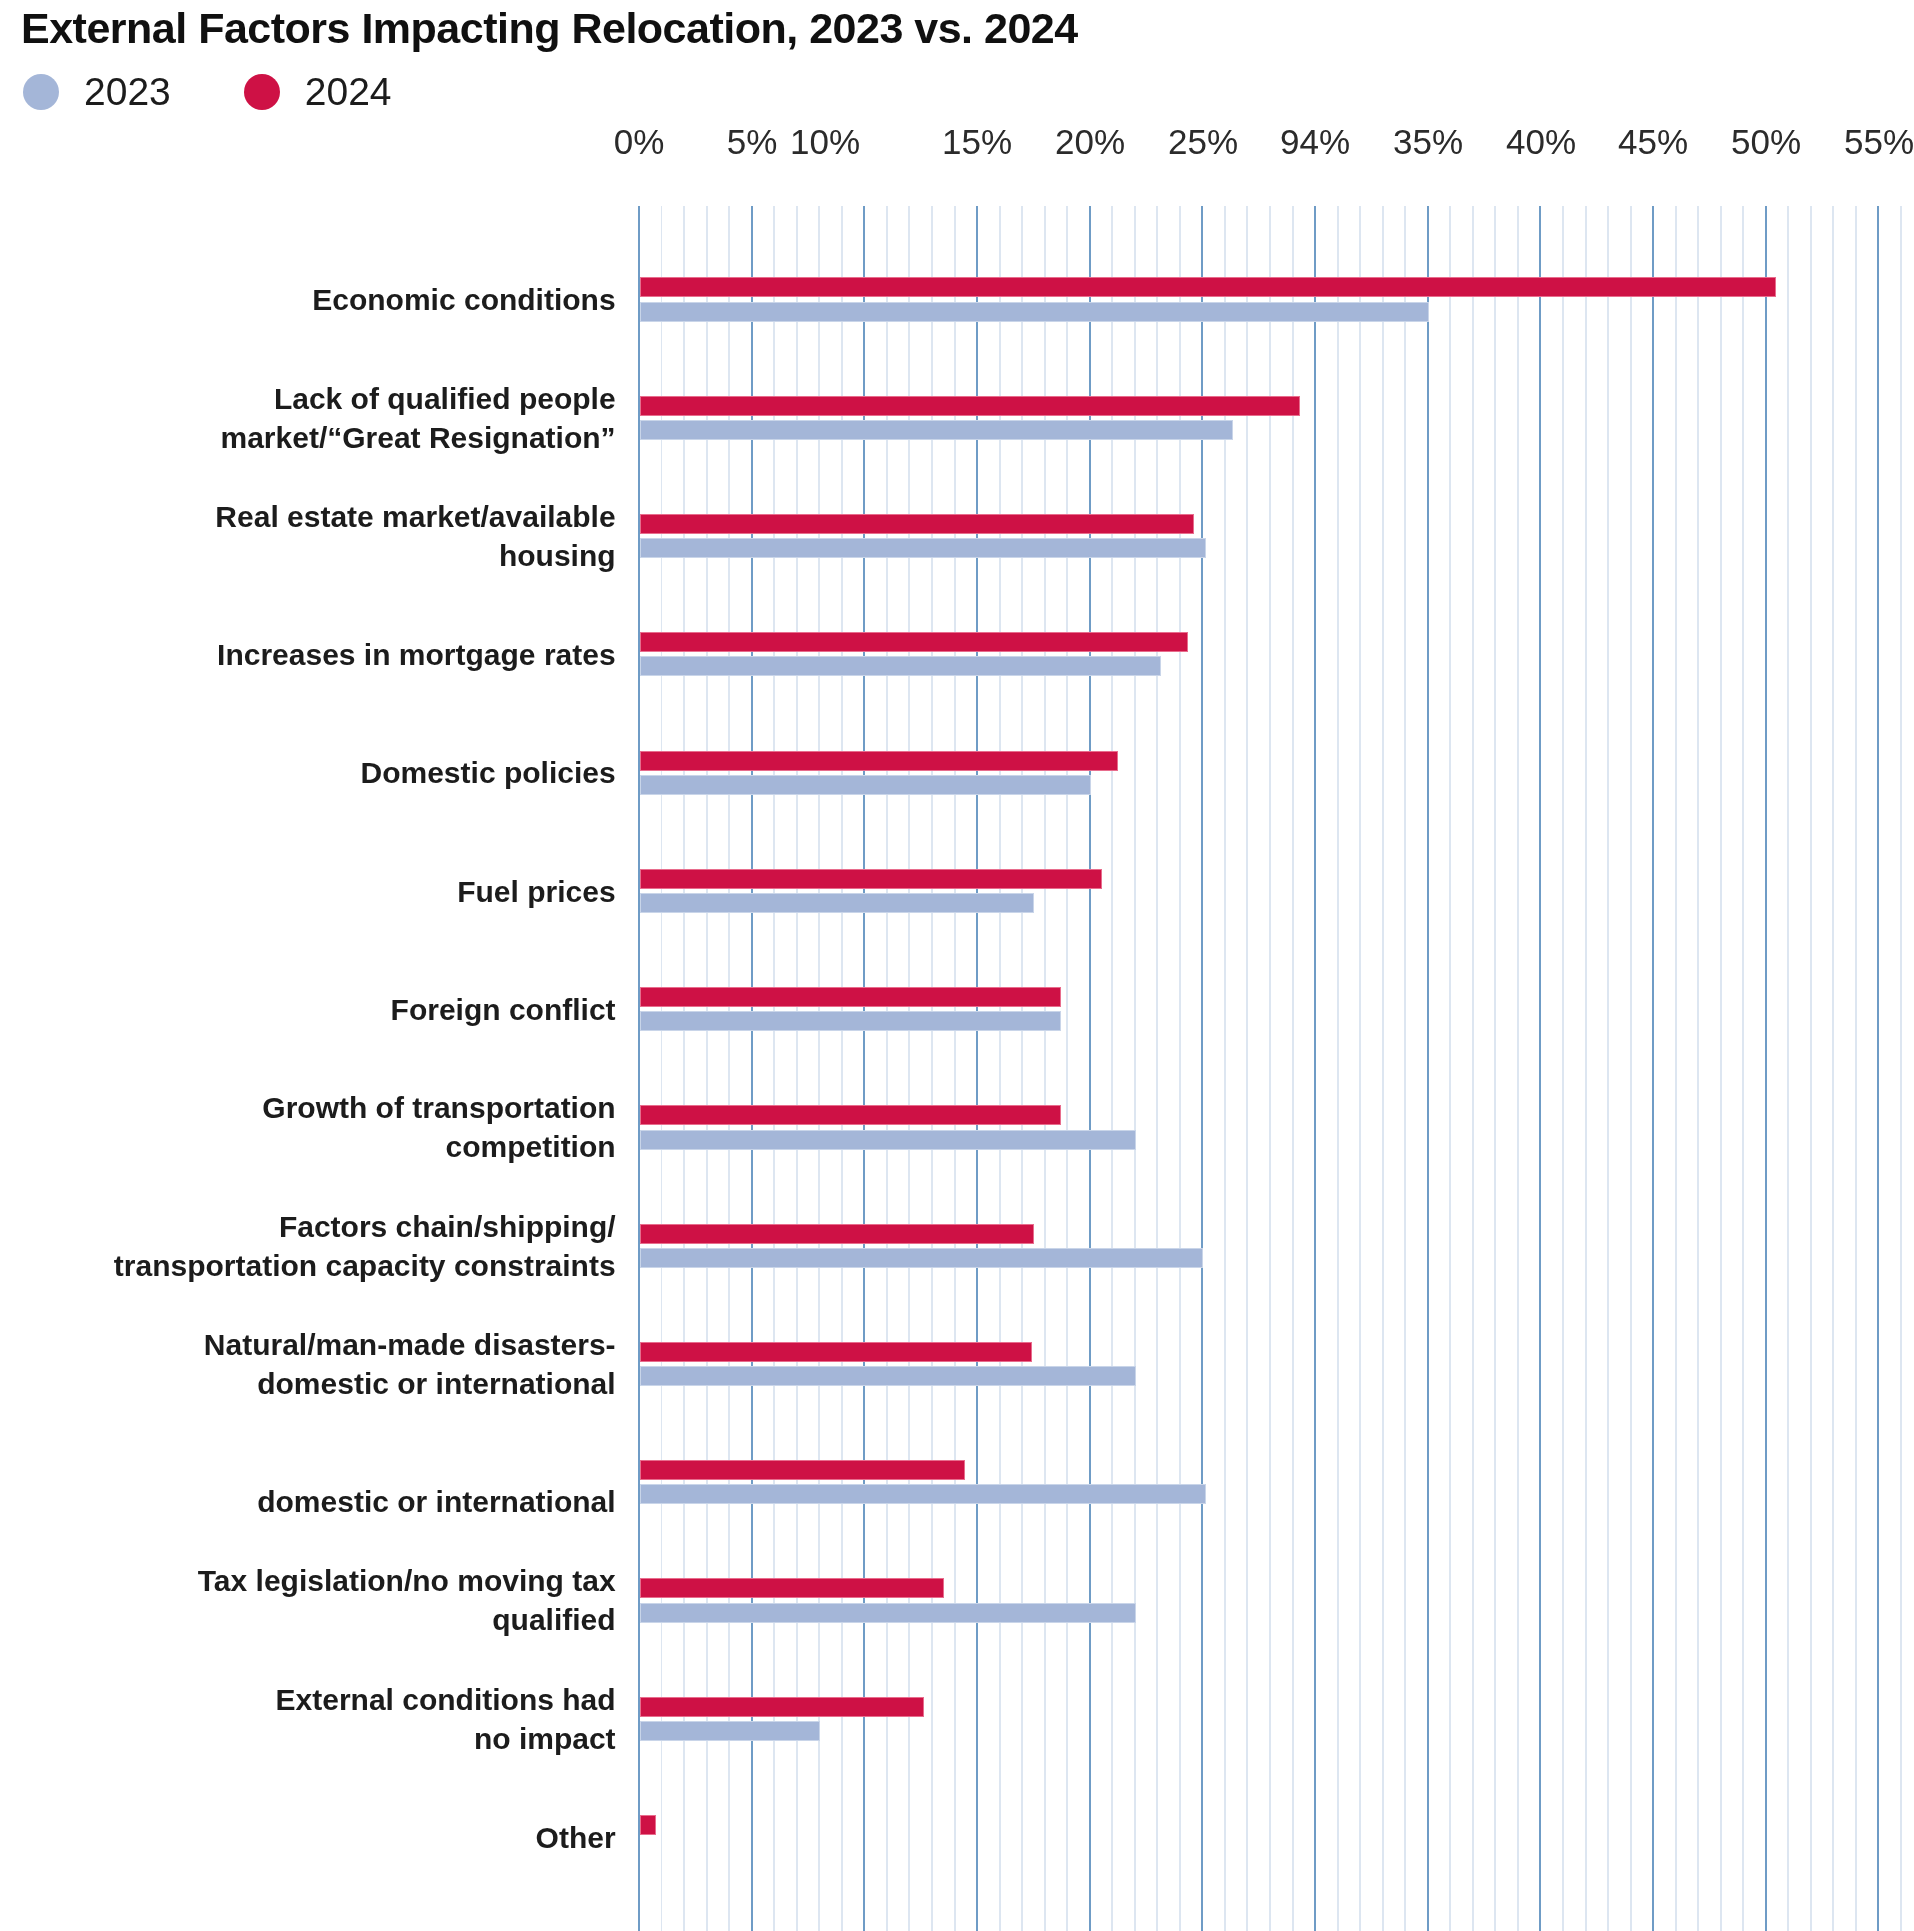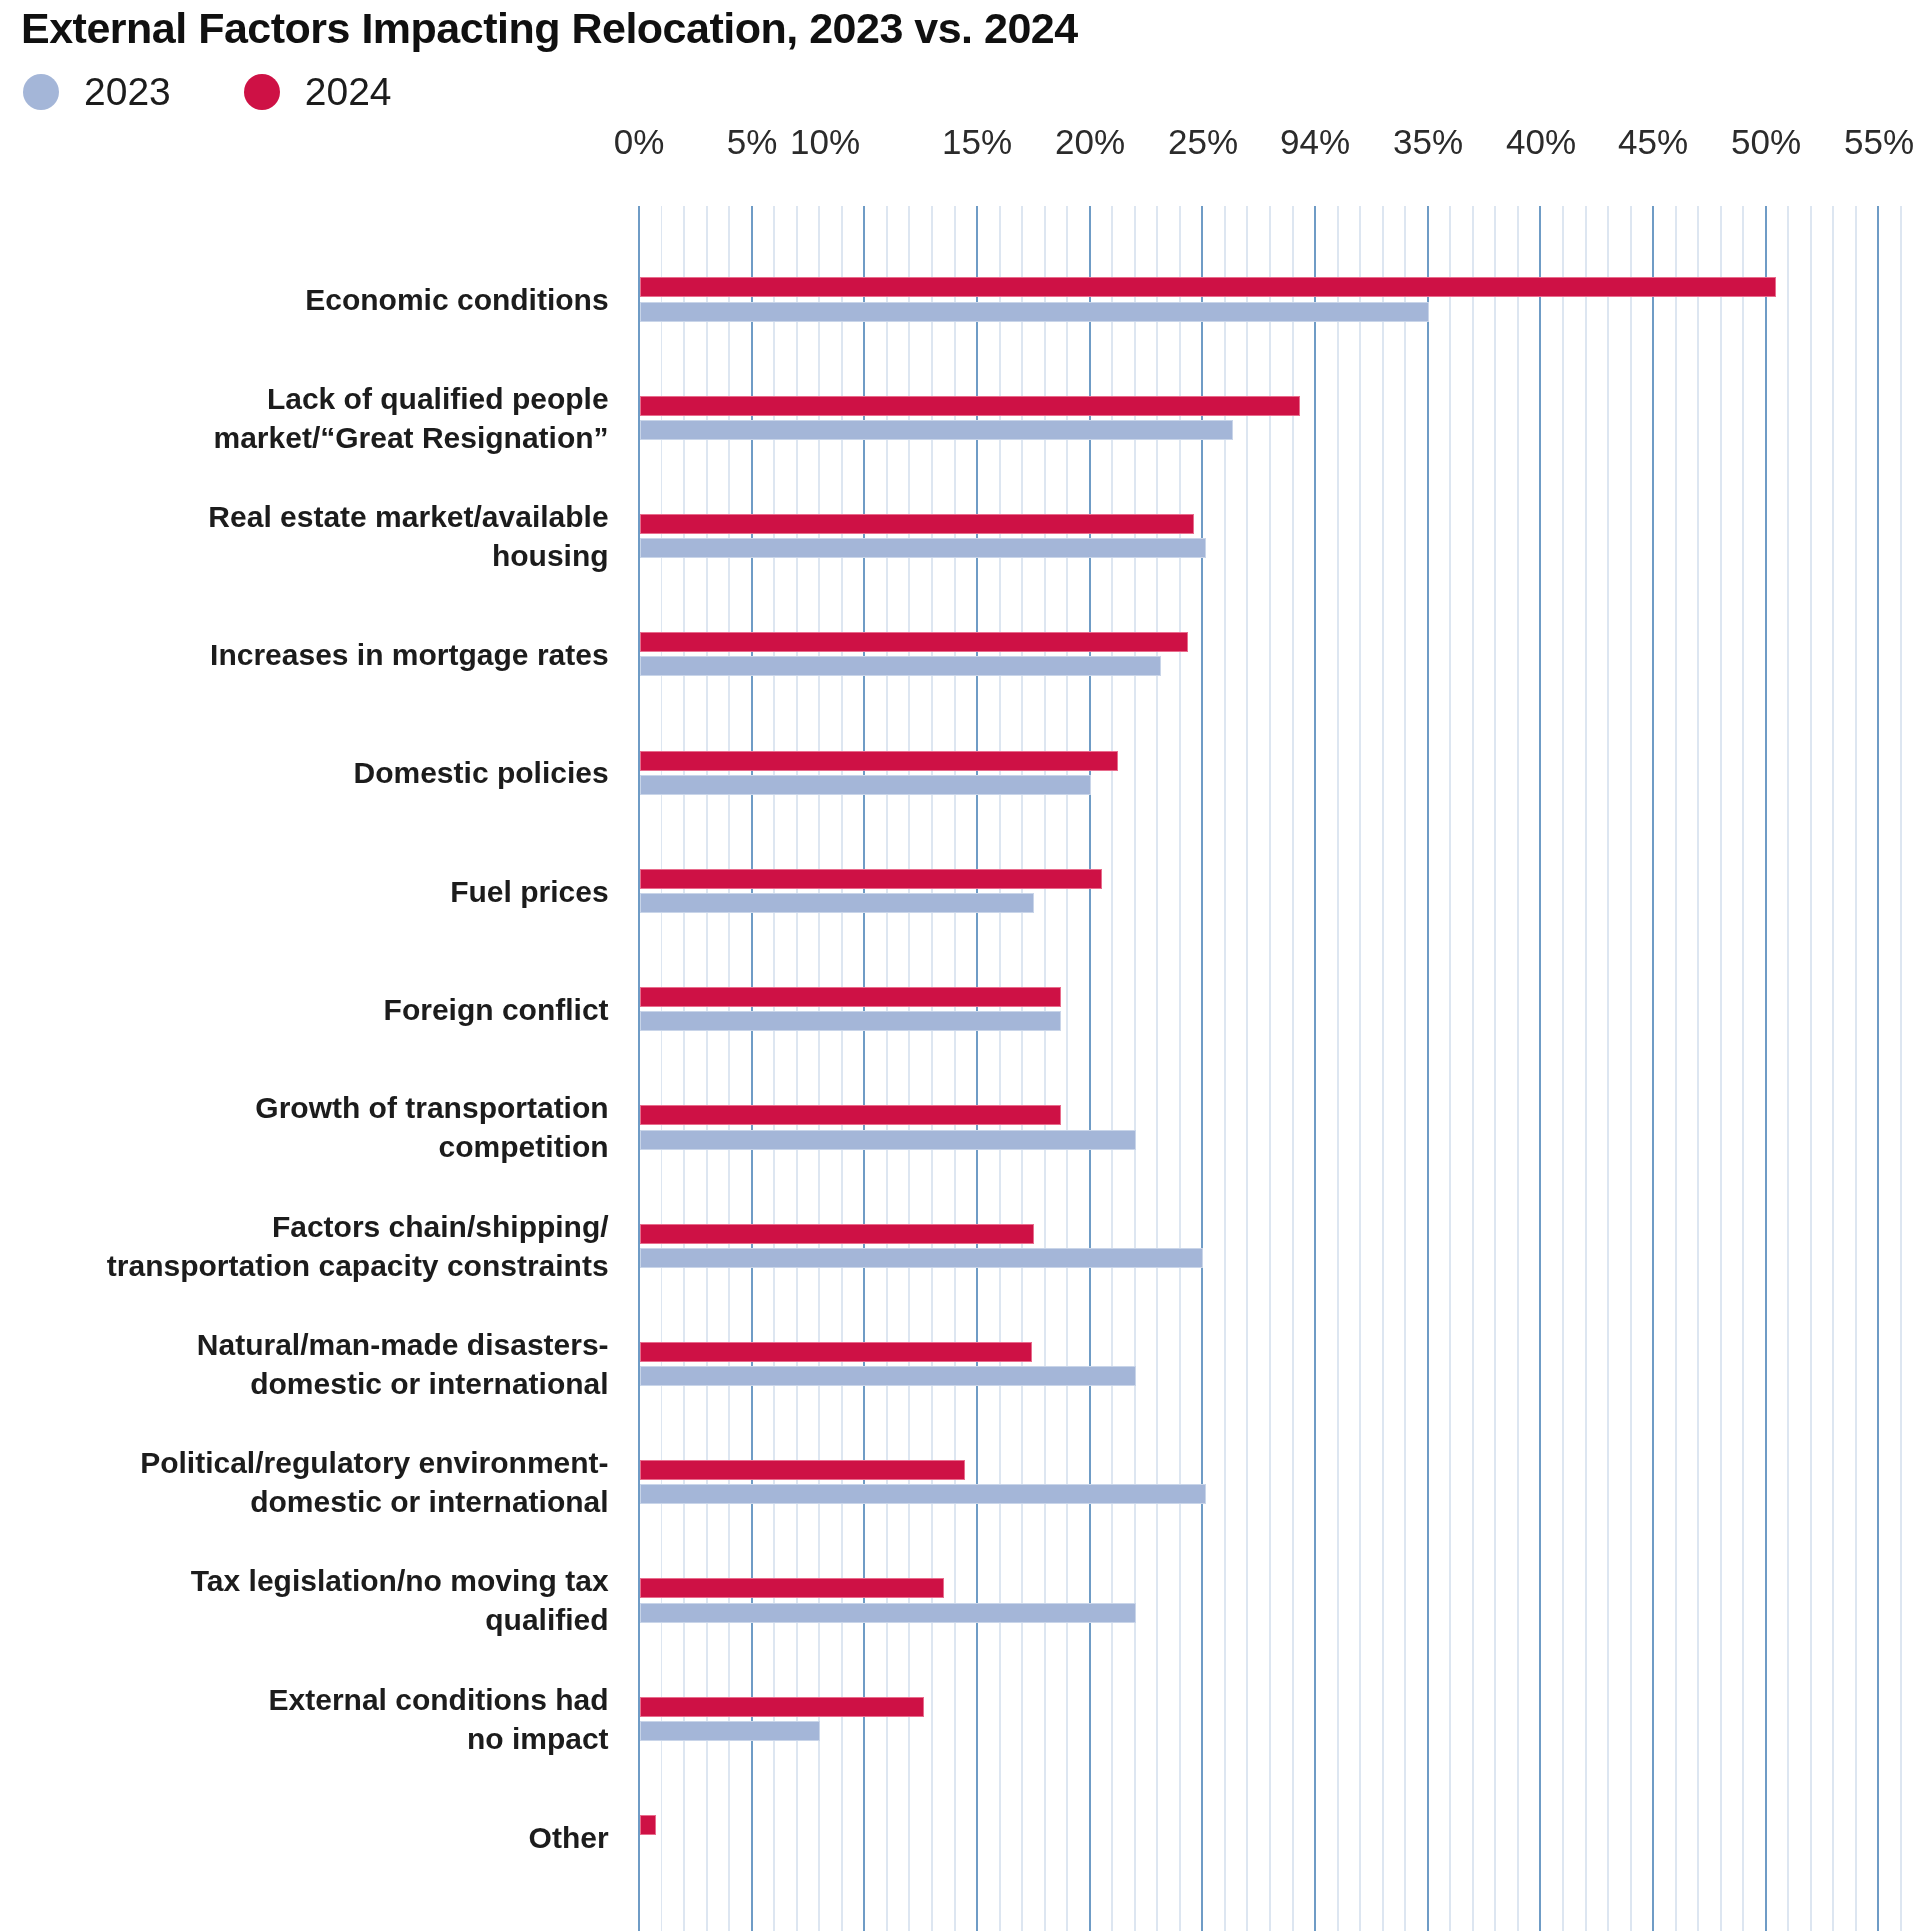--- a/index.html
+++ b/index.html
@@ -25,21 +25,21 @@
     font-size:35px;font-weight:500;color:#2b2b2b;white-space:nowrap;
   }
   .plot{
     position:absolute;left:639px;top:206px;width:1275px;height:1725px;
   }
   .grid{position:absolute;top:0;width:1.9px;height:100%;background:#dde6f1;}
   .grid.major{background:#6f9cc6;}
   .bar{position:absolute;height:20px;box-sizing:border-box;}
   .bar.s2024{background:#ce1145;border:1.9px solid rgba(240,140,165,.75);}
   .bar.s2023{background:#a4b6d8;border:1.9px solid rgba(205,216,235,.9);}
-  .labels{position:absolute;left:8px;top:0;width:618px;height:1379px;}
+  .labels{position:absolute;left:15px;top:0;width:618px;height:1379px;}
   .category-label{
     position:absolute;right:17.4px;left:0;transform:translateY(-50%);
     text-align:right;font-size:30px;line-height:39px;font-weight:600;color:#1c1c1c;
   }
 </style>
 </head>
 <body>
 
 <div class="title">External Factors Impacting Relocation, 2023 vs. 2024</div>
 
@@ -160,18 +160,18 @@
     <div class="category-label" style="top: 299px;"><span>Economic conditions</span></div>
     <div class="category-label" style="top: 418px;"><span>Lack of qualified people</span><br><span>market/“Great Resignation”</span></div>
     <div class="category-label" style="top: 536px;"><span>Real estate market/available</span><br><span>housing</span></div>
     <div class="category-label" style="top: 654px;"><span>Increases in mortgage rates</span></div>
     <div class="category-label" style="top: 772px;"><span>Domestic policies</span></div>
     <div class="category-label" style="top: 891px;"><span>Fuel prices</span></div>
     <div class="category-label" style="top: 1009px;"><span>Foreign conflict</span></div>
     <div class="category-label" style="top: 1127px;"><span>Growth of transportation</span><br><span>competition</span></div>
     <div class="category-label" style="top: 1246px;"><span>Factors chain/shipping/</span><br><span>transportation capacity constraints</span></div>
     <div class="category-label" style="top: 1364px;"><span>Natural/man-made disasters-</span><br><span>domestic or international</span></div>
-    <div class="category-label" style="top: 1482px;"><span>Political/regulatory environment-</span><br><span>domestic or international</span></div>
+    <div class="category-label" style="top: 1482px;"><br><span>domestic or international</span></div>
     <div class="category-label" style="top: 1600px;"><span>Tax legislation/no moving tax</span><br><span>qualified</span></div>
     <div class="category-label" style="top: 1719px;"><span>External conditions had</span><br><span>no impact</span></div>
     <div class="category-label" style="top: 1837px;"><span>Other</span></div>
   </div>
 
 
 </body></html>

